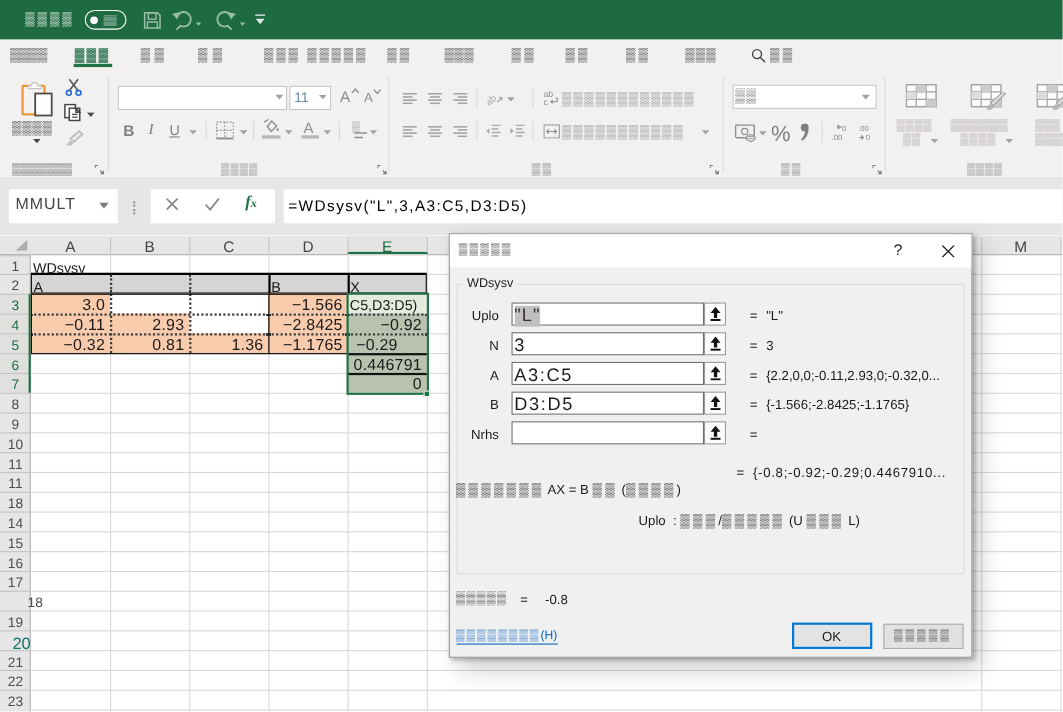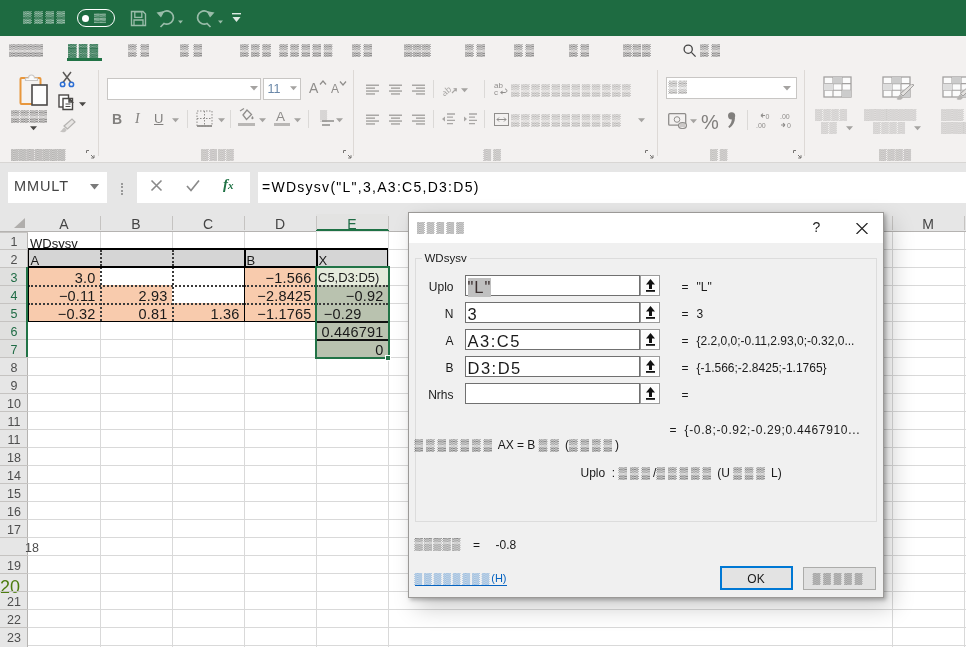--- a/index.html
+++ b/index.html
@@ -374,21 +374,21 @@
 <div class="ab" style="left:0;top:272.78999999999996px;width:28px;text-align:center;font-size:12.5px;color:#4e4e4e">15</div>
 <div class="ab" style="left:0;top:269.28999999999996px;width:28px;height:1px;background:#c5c3c1"></div>
 <div class="ab" style="left:0;top:290.775px;width:28px;text-align:center;font-size:12.5px;color:#4e4e4e">16</div>
 <div class="ab" style="left:0;top:287.275px;width:28px;height:1px;background:#c5c3c1"></div>
 <div class="ab" style="left:0;top:308.76px;width:28px;text-align:center;font-size:12.5px;color:#4e4e4e">17</div>
 <div class="ab" style="left:0;top:305.26px;width:28px;height:1px;background:#c5c3c1"></div>
 <div class="ab" style="left:12px;top:326.745px;width:40px;text-align:center;font-size:12.5px;color:#4e4e4e">18</div>
 <div class="ab" style="left:0;top:323.245px;width:28px;height:1px;background:#c5c3c1"></div>
 <div class="ab" style="left:0;top:344.73px;width:28px;text-align:center;font-size:12.5px;color:#4e4e4e">19</div>
 <div class="ab" style="left:0;top:341.23px;width:28px;height:1px;background:#c5c3c1"></div>
-<div class="ab" style="left:0;top:362.7149999999999px;width:28px;text-align:left;font-size:18px;color:#4d7c0f">20</div>
+<div class="ab" style="left:0;top:362.7149999999999px;width:28px;text-align:right;font-size:15px;color:#0f766e">20</div>
 <div class="ab" style="left:0;top:359.2149999999999px;width:28px;height:1px;background:#c5c3c1"></div>
 <div class="ab" style="left:0;top:380.70000000000005px;width:28px;text-align:center;font-size:12.5px;color:#4e4e4e">21</div>
 <div class="ab" style="left:0;top:377.20000000000005px;width:28px;height:1px;background:#c5c3c1"></div>
 <div class="ab" style="left:0;top:398.68499999999995px;width:28px;text-align:center;font-size:12.5px;color:#4e4e4e">22</div>
 <div class="ab" style="left:0;top:395.18499999999995px;width:28px;height:1px;background:#c5c3c1"></div>
 <div class="ab" style="left:0;top:416.66999999999996px;width:28px;text-align:center;font-size:12.5px;color:#4e4e4e">23</div>
 <div class="ab" style="left:0;top:413.16999999999996px;width:28px;height:1px;background:#c5c3c1"></div>
 <div class="ab" style="left:26px;top:53.47000000000003px;width:2px;height:89.925px;background:#217346"></div>
 <div class="ab" style="left:100px;top:17.5px;width:1px;height:415.5px;background:#d9d9d9"></div>
 <div class="ab" style="left:172px;top:17.5px;width:1px;height:415.5px;background:#d9d9d9"></div>

